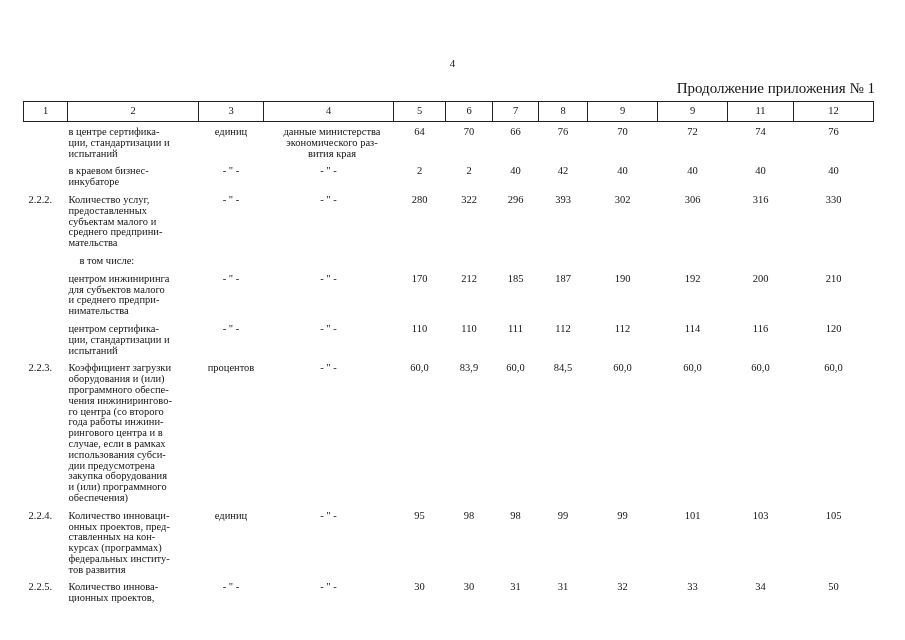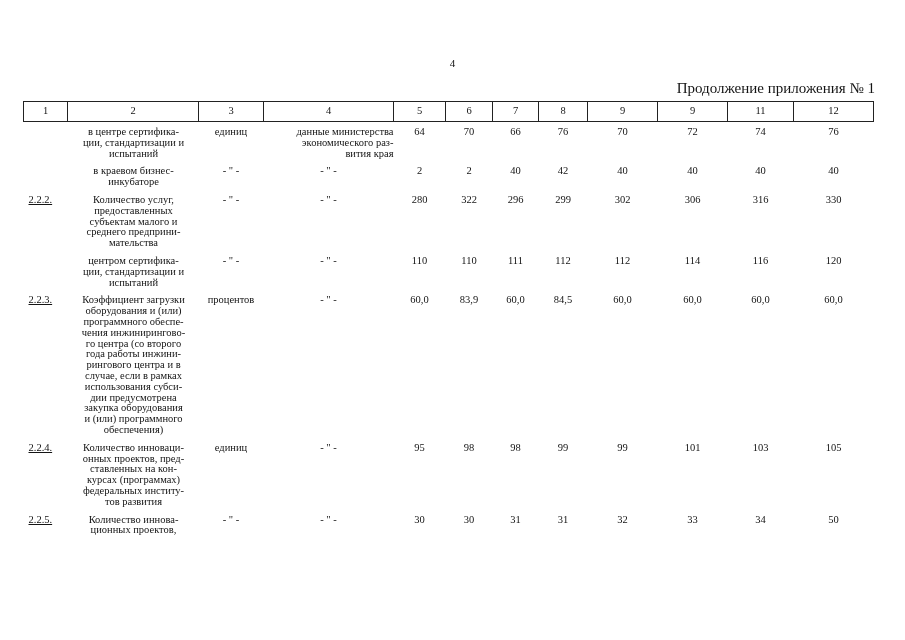--- a/index.html
+++ b/index.html
@@ -43,32 +43,32 @@
     height: 17px;
     padding: 1px 0;
     text-align: center;
     vertical-align: middle;
   }
   table.indicators tbody td {
     vertical-align: top;
     padding: 7px 0 0 0;
   }
   table.indicators tbody tr:first-child td { padding-top: 5px; }
-  td.num { text-align: left; padding-left: 5px !important; text-decoration: underline; }
+  td.num { text-align: left; padding-left: 5px !important; }
   td.indicator {
     white-space: pre-line;
-    text-align: center;
+    text-align: left;
     padding-left: 1px !important;
     padding-right: 2px;
   }
   td.indicator.indent { padding-left: 12px !important; }
   td.unit, td.val { text-align: center; }
   td.source {
     white-space: pre-line;
-    text-align: right;
+    text-align: center;
     padding-left: 7px !important;
   }
   td.source.ditto { text-align: center; padding-left: 0 !important; }
 </style>
 </head>
 <body>
 
 <div class="page">
   <div class="page-number">4</div>
   <div class="continuation">Продолжение приложения № 1</div>
@@ -143,25 +143,56 @@
           <td class="indicator">Количество услуг,
 предоставленных
 субъектам малого и
 среднего предприни-
 мательства</td>
           <td class="unit">- " -</td>
           <td class="source ditto">- " -</td>
           <td class="val">280</td>
           <td class="val">322</td>
           <td class="val">296</td>
-          <td class="val">299</td>
+          <td class="val">393</td>
           <td class="val">302</td>
           <td class="val">306</td>
           <td class="val">316</td>
           <td class="val">330</td>
+        </tr>
+        <tr>
+          <td class="num"></td>
+          <td class="indicator indent">в том числе:</td>
+          <td class="unit"></td>
+          <td class="source"></td>
+          <td class="val"></td>
+          <td class="val"></td>
+          <td class="val"></td>
+          <td class="val"></td>
+          <td class="val"></td>
+          <td class="val"></td>
+          <td class="val"></td>
+          <td class="val"></td>
+        </tr>
+        <tr>
+          <td class="num"></td>
+          <td class="indicator">центром инжиниринга
+для субъектов малого
+и среднего предпри-
+нимательства</td>
+          <td class="unit">- " -</td>
+          <td class="source ditto">- " -</td>
+          <td class="val">170</td>
+          <td class="val">212</td>
+          <td class="val">185</td>
+          <td class="val">187</td>
+          <td class="val">190</td>
+          <td class="val">192</td>
+          <td class="val">200</td>
+          <td class="val">210</td>
         </tr>
         <tr>
           <td class="num"></td>
           <td class="indicator">центром сертифика-
 ции, стандартизации и
 испытаний</td>
           <td class="unit">- " -</td>
           <td class="source ditto">- " -</td>
           <td class="val">110</td>
           <td class="val">110</td>

